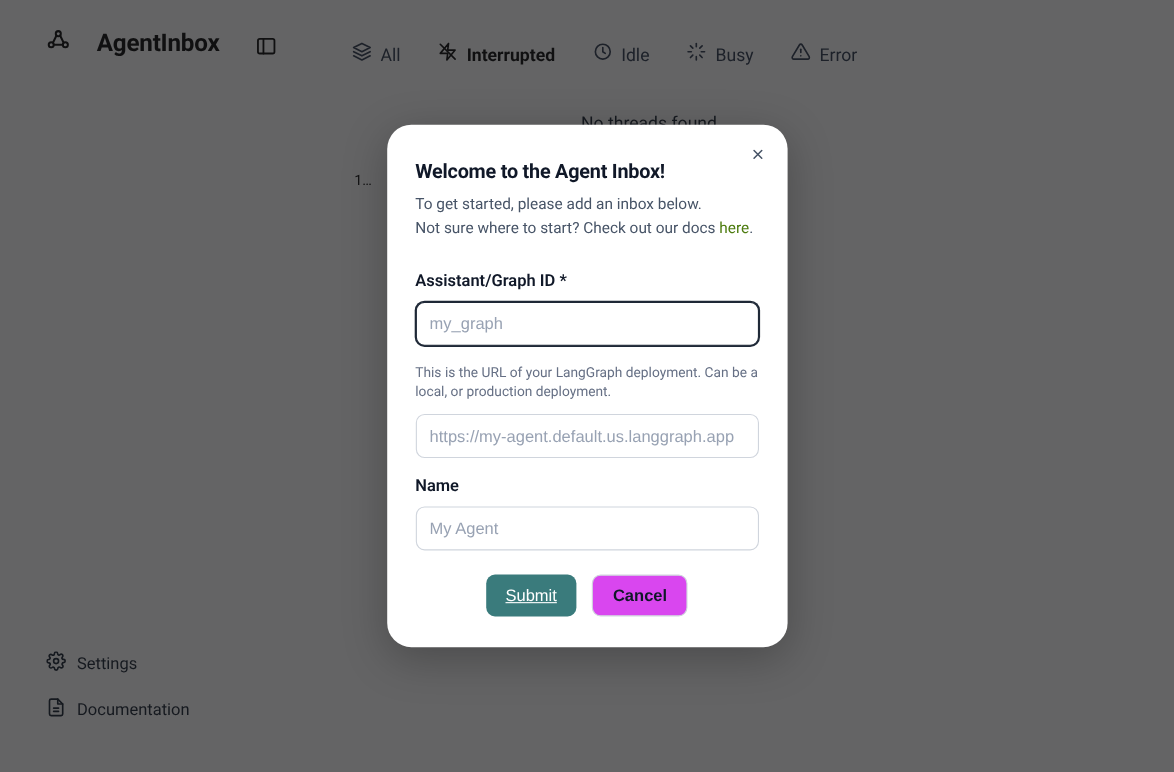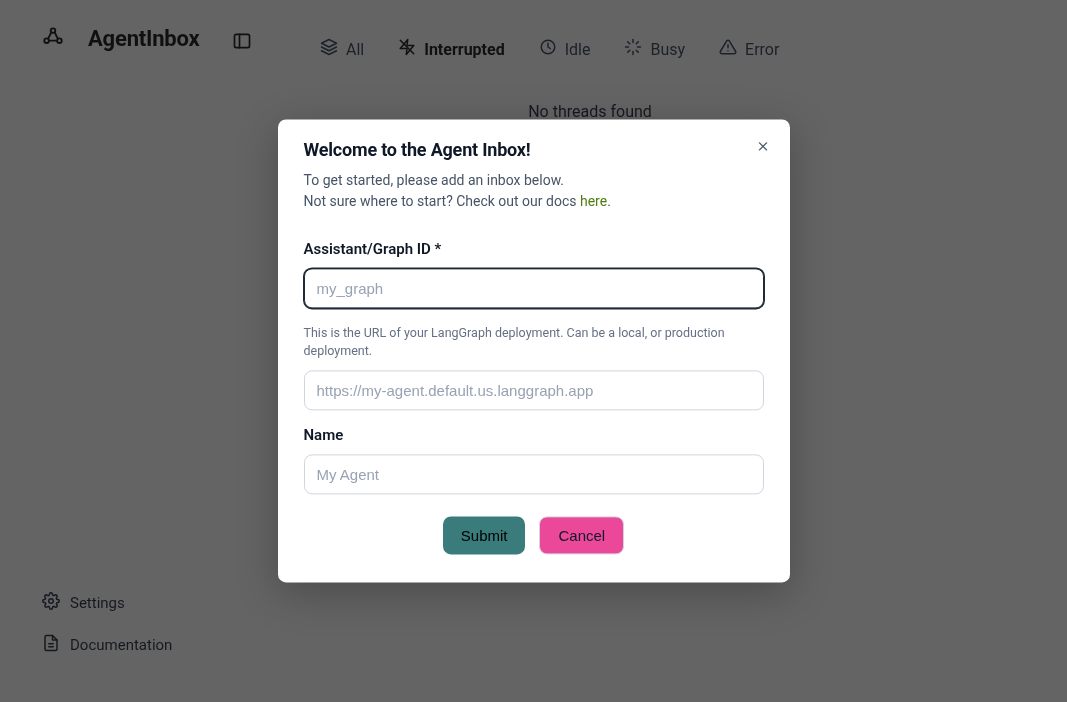--- a/index.html
+++ b/index.html
@@ -26,39 +26,39 @@
 
     .content { padding: 30px 0 0 30px; }
     .no-threads { font-size: 16px; color: #1f2937; }
 
     .small-badge { margin-top: 36px; font-size: 13px; color: #111; padding-left: 2px; }
 
     
     .overlay { position: absolute; inset: 0; background: rgba(17,17,19,0.65); }
 
     
-    .modal { position: absolute; left: 50%; top: 50%; transform: translate(-50%, -50%); width: 512px; background: #fff; border-radius: 8px; box-shadow: 0 10px 40px rgba(0,0,0,0.25); padding: 20px 26px 28px 26px; }
+    .modal { position: absolute; left: 50%; top: 50%; transform: translate(-50%, -50%); width: 364px; background: #fff; border-radius: 22px; box-shadow: 0 10px 40px rgba(0,0,0,0.25); padding: 32px 26px 28px 26px; }
     .close-x { position: absolute; right: 16px; top: 16px; cursor: pointer; padding: 4px; }
     .close-x svg { width: 14px; height: 14px; }
     .modal-title { font-size: 18px; font-weight: 700; color: #101828; letter-spacing: -0.2px; }
     .modal-subtitle { font-size: 14px; color: #475467; margin-top: 10px; line-height: 1.5; }
     .modal-subtitle a { color: #4d7c0f; text-decoration: none; }
 
     .form { margin-top: 28px; }
     .field { margin-bottom: 16px; }
     .field-label { font-size: 15px; font-weight: 600; color: #101828; }
     .field-desc { font-size: 12.5px; color: #667085; margin-top: 4px; line-height: 1.45; }
     .field-input { width: 100%; margin-top: 10px; height: 40px; border: 1px solid #d0d5dd; border-radius: 8px; padding: 0 12px; font-size: 15px; color: #c2410c; outline: none; }
     .field-input::placeholder { color: #98a2b3; }
     .field-input.focused { border-color: #1f2937; box-shadow: 0 0 0 1px #1f2937; }
 
     .actions { display: flex; gap: 14px; justify-content: center; margin-top: 22px; }
     .btn { height: 38px; padding: 0 18px; border-radius: 8px; font-size: 15px; font-weight: 500; border: none; cursor: pointer; }
-    .btn-primary { background: #3a7b7c; color: #000000; }
-    .btn-secondary { background: #ec4899; color: #101828; border: 1px solid #d0d5dd; }
+    .btn-primary { background: #3a7b7c; color: #ffffff; text-decoration: underline; }
+    .btn-secondary { background: #d946ef; color: #101828; border: 1px solid #d0d5dd; font-weight: bold; }
   </style>
 </head>
 <body>
 
 <div class="app">
 
   <aside class="sidebar">
     <div class="brand">
       <span>
         <svg viewBox="0 0 24 24" width="22" height="22" fill="none" stroke="#111" stroke-width="2" stroke-linecap="round" stroke-linejoin="round">

